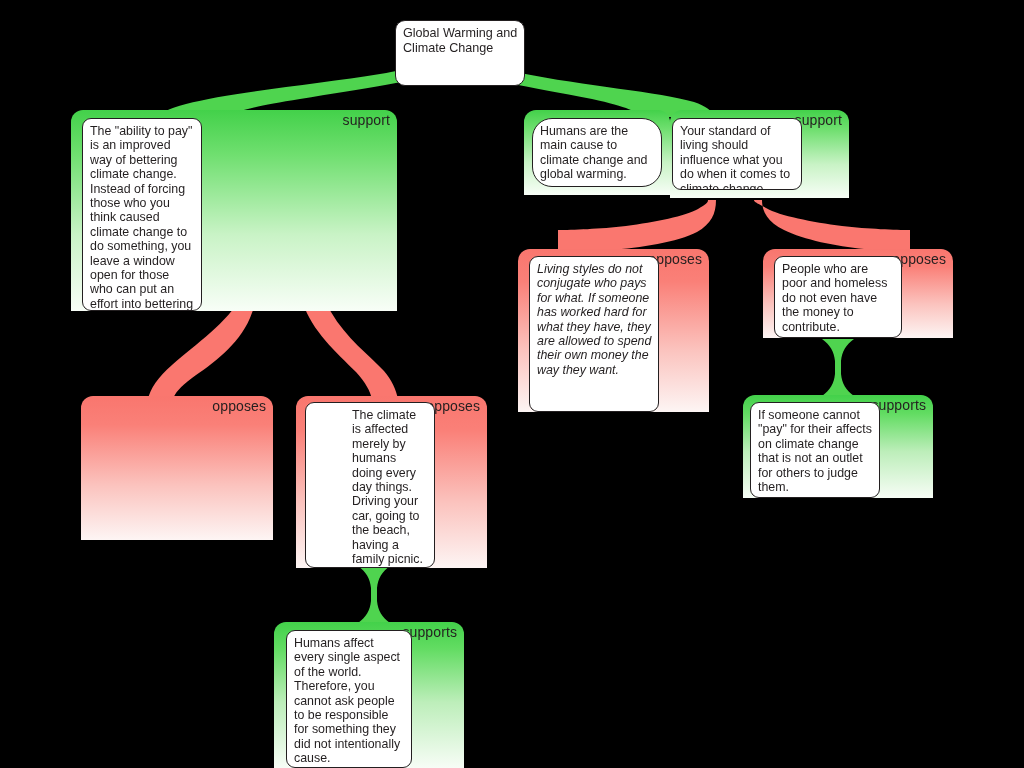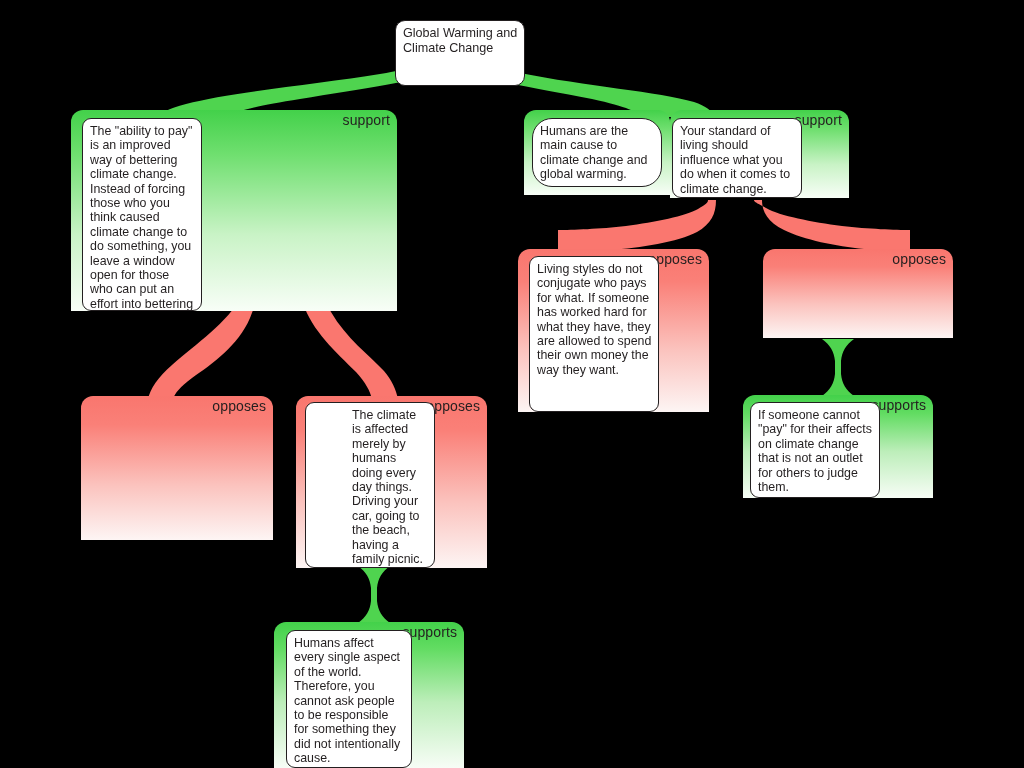--- a/index.html
+++ b/index.html
@@ -161,39 +161,40 @@
     <span class="grp-label">support</span>
   </div>
   <div class="card" style="left:82px;top:118px;width:120px;height:193px;">The "ability to pay" is an improved way of bettering climate change. Instead of forcing those who you think caused climate change to do something, you leave a window open for those who can put an effort into bettering climate change.</div>
 
   <div class="group support" style="left:524px;top:110px;width:146px;height:85px;"></div>
   <div class="card" style="left:532px;top:118px;width:130px;height:69px;border-radius:20px;">Humans are the main cause to climate change and global warming.</div>
 
   <div class="group support" style="left:670px;top:110px;width:179px;height:88px;">
     <span class="grp-label">support</span>
   </div>
-  <div class="card" style="left:672px;top:118px;width:130px;height:80px;">Your standard of living should influence what you do when it comes to climate change.</div>
+  <div class="card" style="left:672px;top:118px;width:130px;height:72px;">Your standard of living should influence what you do when it comes to climate change.</div>
 
   <div class="group oppose" style="left:81px;top:396px;width:192px;height:144px;">
     <span class="grp-label">opposes</span>
   </div>
 
   <div class="group oppose" style="left:296px;top:396px;width:191px;height:172px;">
     <span class="grp-label">opposes</span>
   </div>
   <div class="card" style="left:305px;top:402px;width:130px;height:166px;padding-left:46px;">The climate is affected merely by humans doing every day things. Driving your car, going to the beach, having a family picnic. All these things affect the climate one way or another.</div>
 
   <div class="group oppose" style="left:518px;top:249px;width:191px;height:163px;">
     <span class="grp-label">opposes</span>
   </div>
-  <div class="card" style="left:529px;top:256px;width:130px;height:156px;">Living styles do not conjugate who pays for what. If someone has worked hard for what they have, they are allowed to spend their own money the way they want.</div>
+  <div class="card" style="left:529px;top:256px;width:130px;height:156px;font-style:italic;">Living styles do not conjugate who pays for what. If someone has worked hard for what they have, they are allowed to spend their own money the way they want.</div>
 
   <div class="group oppose" style="left:763px;top:249px;width:190px;height:89px;">
     <span class="grp-label">opposes</span>
   </div>
+  <div class="card" style="left:774px;top:256px;width:128px;height:82px;">People who are poor and homeless do not even have the money to contribute.</div>
 
   <div class="group support tall" style="left:743px;top:395px;width:190px;height:103px;">
     <span class="grp-label">supports</span>
   </div>
   <div class="card" style="left:750px;top:402px;width:130px;height:96px;">If someone cannot "pay" for their affects on climate change that is not an outlet for others to judge them.</div>
 
   <div class="group support tall" style="left:274px;top:622px;width:190px;height:146px;">
     <span class="grp-label">supports</span>
   </div>
   <div class="card" style="left:286px;top:630px;width:126px;height:138px;">Humans affect every single aspect of the world. Therefore, you cannot ask people to be responsible for something they did not intentionally cause.</div>

